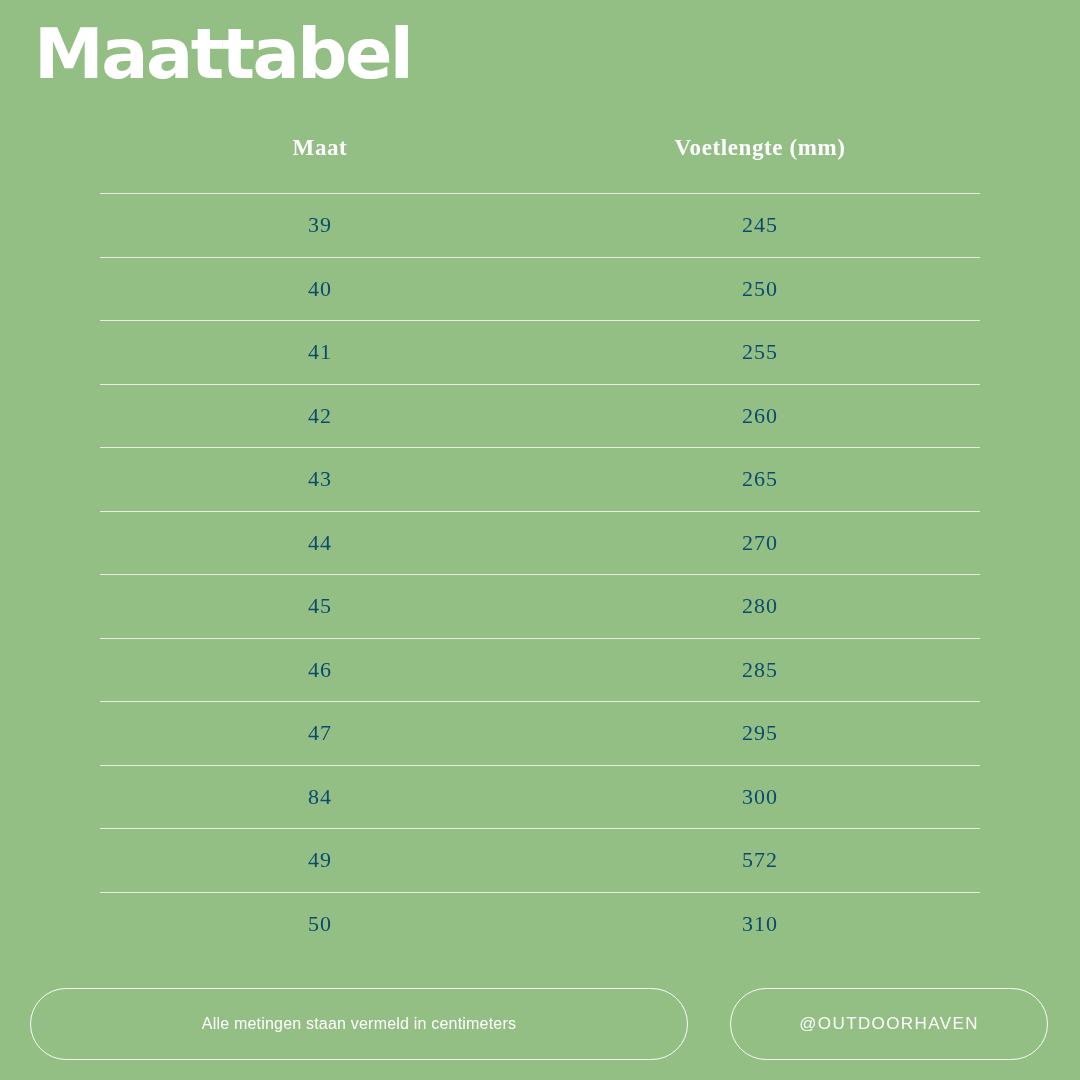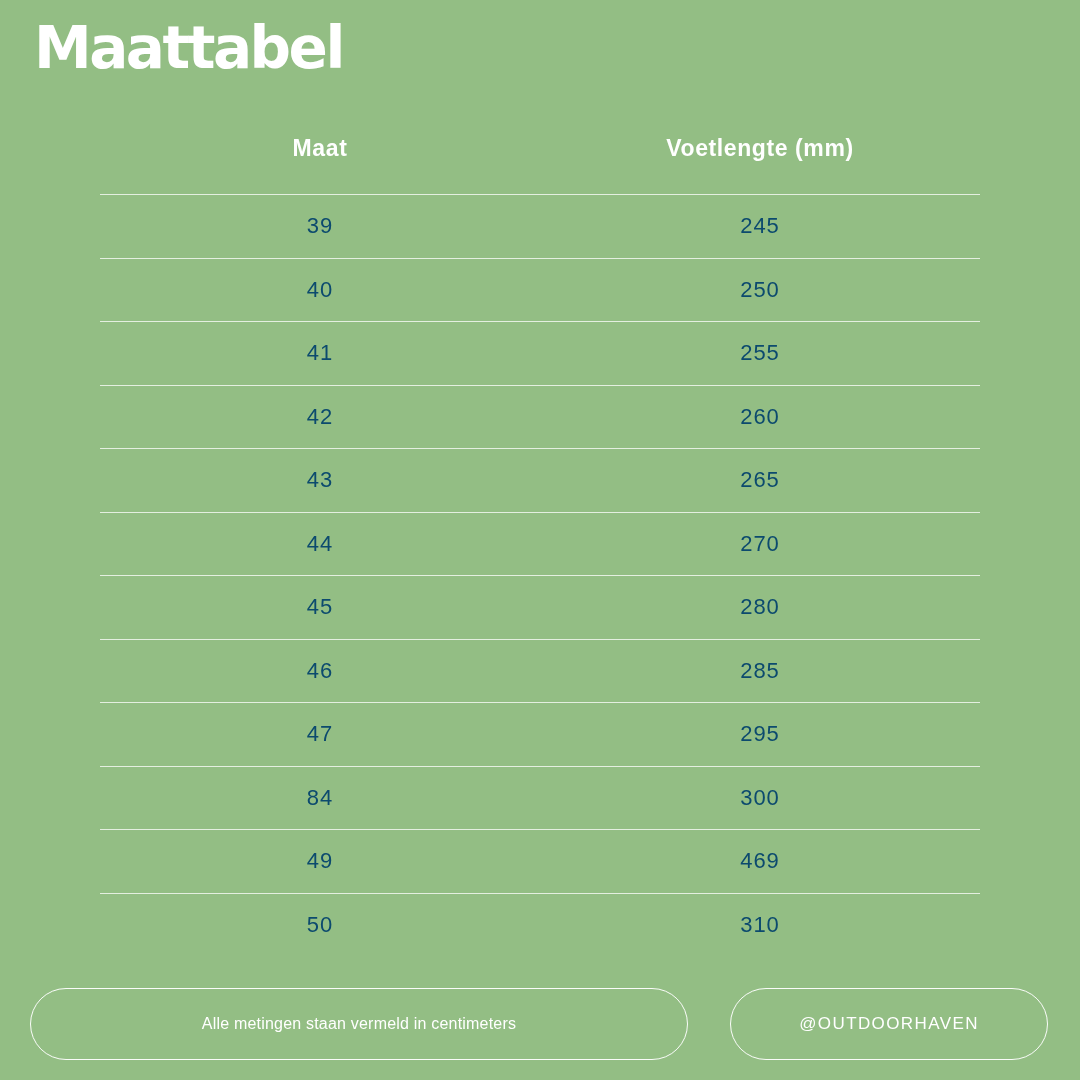--- a/index.html
+++ b/index.html
@@ -21,39 +21,40 @@
     width: 1080px;
     height: 1080px;
     position: relative;
     padding: 0;
   }
 
   .title {
     position: absolute;
     left: 34px;
     top: 18px;
-    font-size: 58px;
+    font-size: 70px;
     line-height: 1.05;
     font-weight: 700;
     letter-spacing: -2.5px;
     color: #ffffff;
     font-family: "DejaVu Sans", sans-serif;
   }
 
   .table-wrap {
     position: absolute;
     left: 100px;
     top: 135px;
     width: 880px;
   }
 
   table.size-table {
     width: 880px;
     border-collapse: collapse;
     table-layout: fixed;
+    font-family: Liberation Serif, serif;
   }
 
   table.size-table th {
     font-size: 23px;
     font-weight: 700;
     letter-spacing: 0.6px;
     color: #ffffff;
     padding: 0 0 32px 0;
     text-align: center;
     border: none;
@@ -157,21 +158,21 @@
         <tr>
           <td>47</td>
           <td>295</td>
         </tr>
         <tr>
           <td>84</td>
           <td>300</td>
         </tr>
         <tr>
           <td>49</td>
-          <td>469</td>
+          <td>572</td>
         </tr>
         <tr>
           <td>50</td>
           <td>310</td>
         </tr>
       </tbody>
     </table>
   </div>
 
   <div class="footer">

